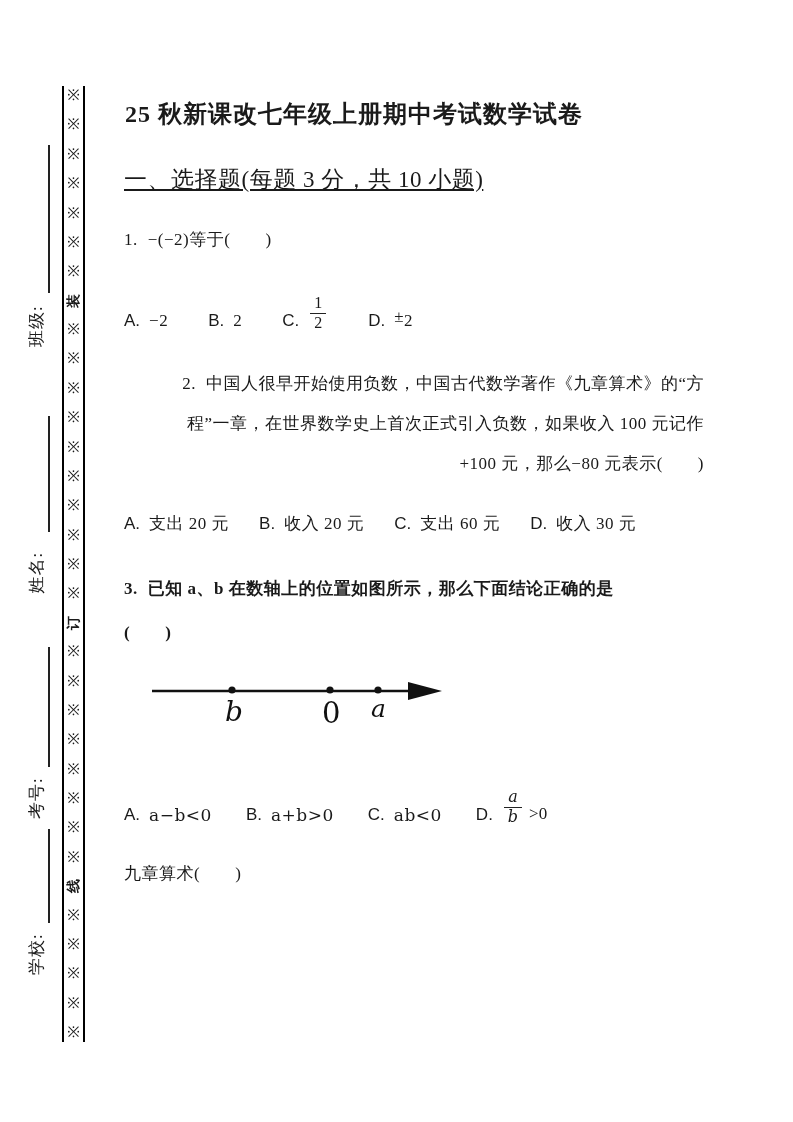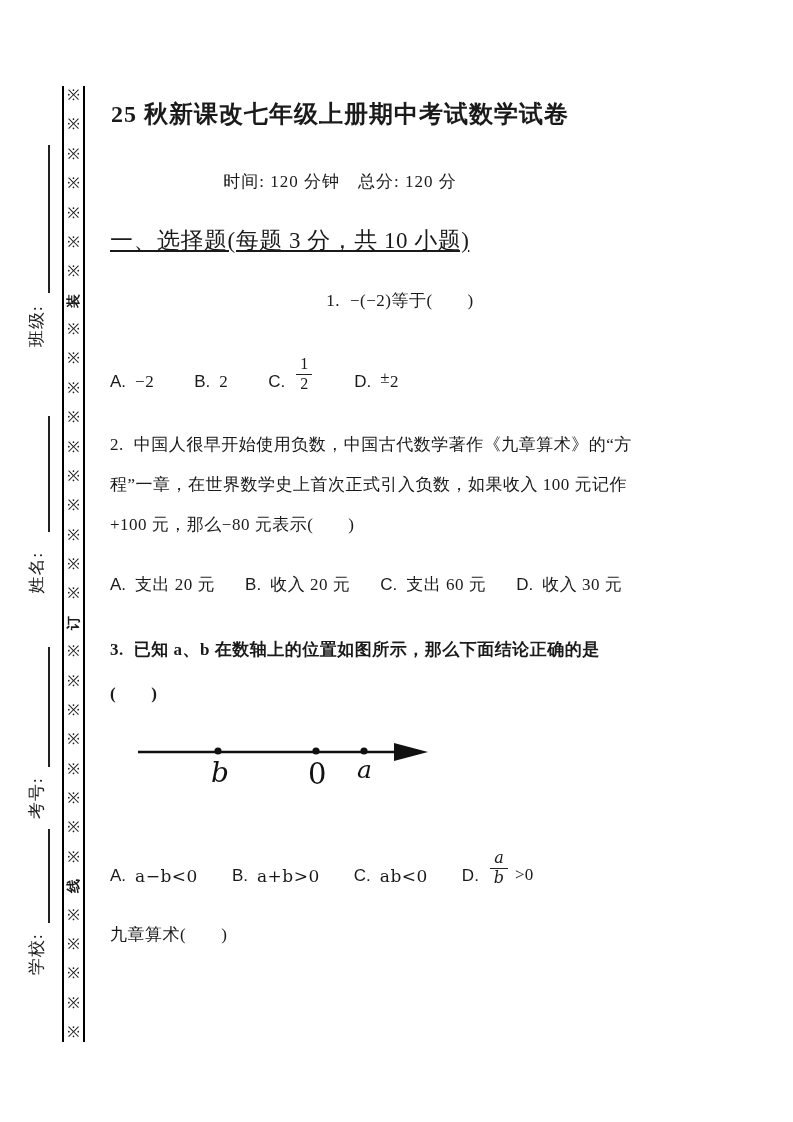--- a/index.html
+++ b/index.html
@@ -30,40 +30,40 @@
   .sf-line{border-bottom:2px solid #222;height:26px;box-sizing:border-box;}
   .sf-line.l1{width:96px;margin-left:10px;}
   .sf-label.f2{margin-left:10px;}
   .sf-line.l2{width:123px;margin-left:10px;}
   .sf-label.f3{margin-left:53px;}
   .sf-line.l3{width:118px;margin-left:20px;}
   .sf-label.f4{margin-left:69px;}
   .sf-line.l4{width:151px;margin-left:12px;}
 
   
-  .content{position:absolute;left:110px;top:85px;width:580px;font-size:17px;}
+  .content{position:absolute;left:124px;top:85px;width:580px;font-size:17px;}
   .header-wrap{width:460px;text-align:center;}
   .page-title{
     margin-top:10px;font-size:24px;font-weight:bold;letter-spacing:1px;
     line-height:38px;white-space:nowrap;
   }
   .exam-meta{margin-top:37px;font-size:17px;line-height:24px;letter-spacing:1px;white-space:nowrap;}
   .section-heading{margin-top:34px;font-size:23px;line-height:26px;letter-spacing:0.5px;white-space:nowrap;text-decoration:underline;}
 
   .q-first{white-space:nowrap;letter-spacing:0.5px;}
   .q-num{margin-right:10px;}
   .q-line{white-space:nowrap;letter-spacing:0.5px;}
 
-  #q1-text{margin-top:34px;line-height:26px;text-align:center;}
+  #q1-text{margin-top:34px;line-height:26px;}
   .opts{display:flex;align-items:flex-end;}
   .opt{display:flex;align-items:flex-end;}
   .opt-label{font-family:"Liberation Sans",sans-serif;font-size:17px;line-height:22px;margin-right:9px;}
   .opt-val{line-height:22px;letter-spacing:0.5px;white-space:nowrap;}
   .q1-opts{margin-top:31px;height:48px;gap:40px;}
-  .q2-para{margin-top:32px;line-height:40px;}
+  .q2-para{margin-top:32px;line-height:40px;text-align:right;}
   .q2-opts{margin-top:25px;height:26px;gap:30px;}
   .q3-para{margin-top:32px;line-height:44px;font-weight:bold;}
   .q3-opts{margin-top:45px;height:52px;gap:34px;}
   .q3-opts .opt-val{font-family:"DejaVu Serif",serif;}
   .q4-para{margin-top:26px;line-height:44px;}
 
   
   .frac{display:inline-flex;flex-direction:column;align-items:center;line-height:1.15;font-size:16px;margin:0 2px;}
   .frac .den{border-top:1.6px solid #222;padding:0 4px;}
   .frac.var{font-family:"DejaVu Serif",serif;font-style:italic;}
@@ -157,21 +157,20 @@
     <span class="sf-label f3">姓名:</span>
     <span class="sf-line l3"></span>
     <span class="sf-label f4">班级:</span>
     <span class="sf-line l4"></span>
   </div>
 
   <div class="content">
 
     <div class="header-wrap">
       <div class="page-title">25 秋新课改七年级上册期中考试数学试卷</div>
-      <div class="exam-meta">时间: 120 分钟　总分: 120 分</div>
     </div>
 
     <div class="section-heading">一、选择题(每题 3 分，共 10 小题)</div>
 
     <div>
       <div class="q-first" id="q1-text">
         <span class="q-num">1.</span><span>−(−2)等于(　　)</span>
       </div>
       <div class="opts q1-opts">
         <span class="opt">

